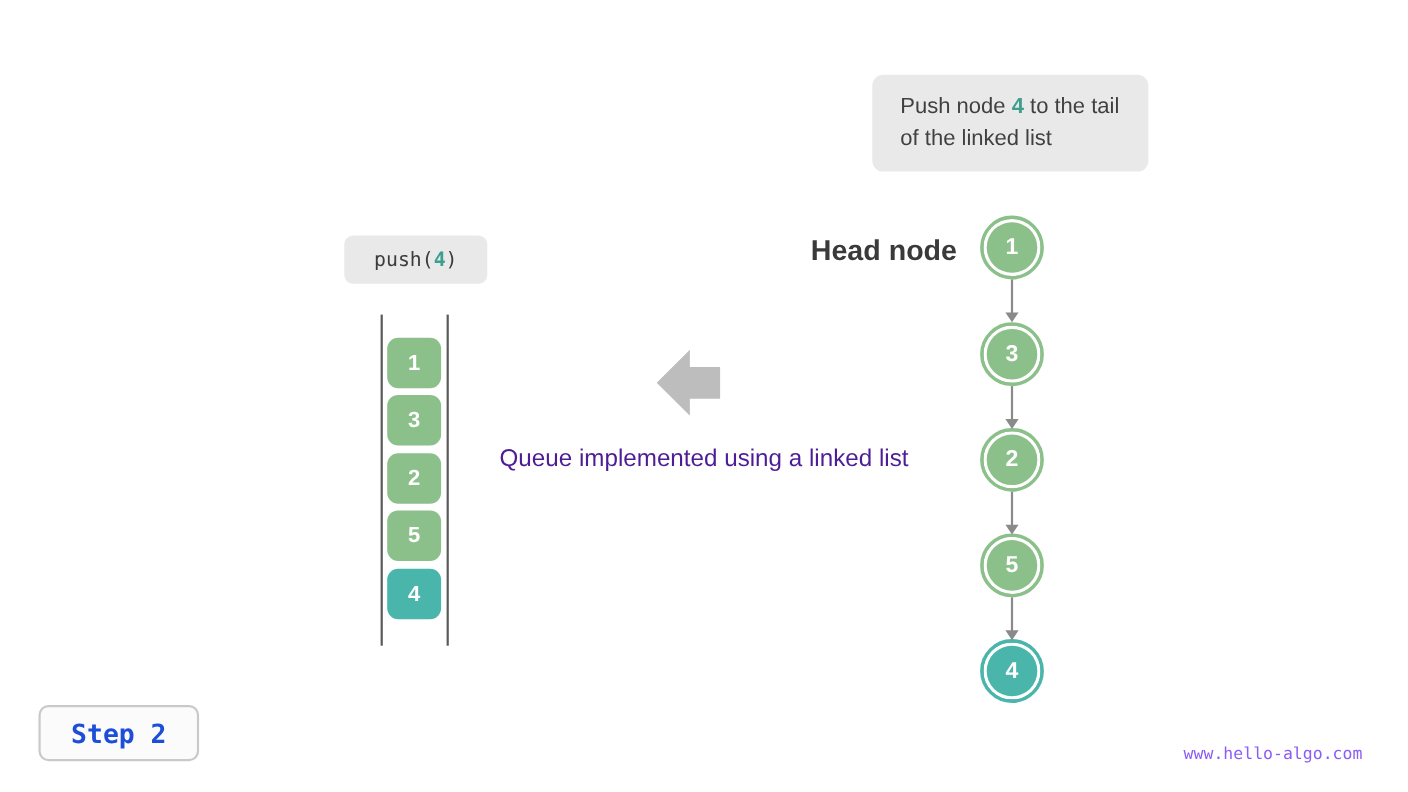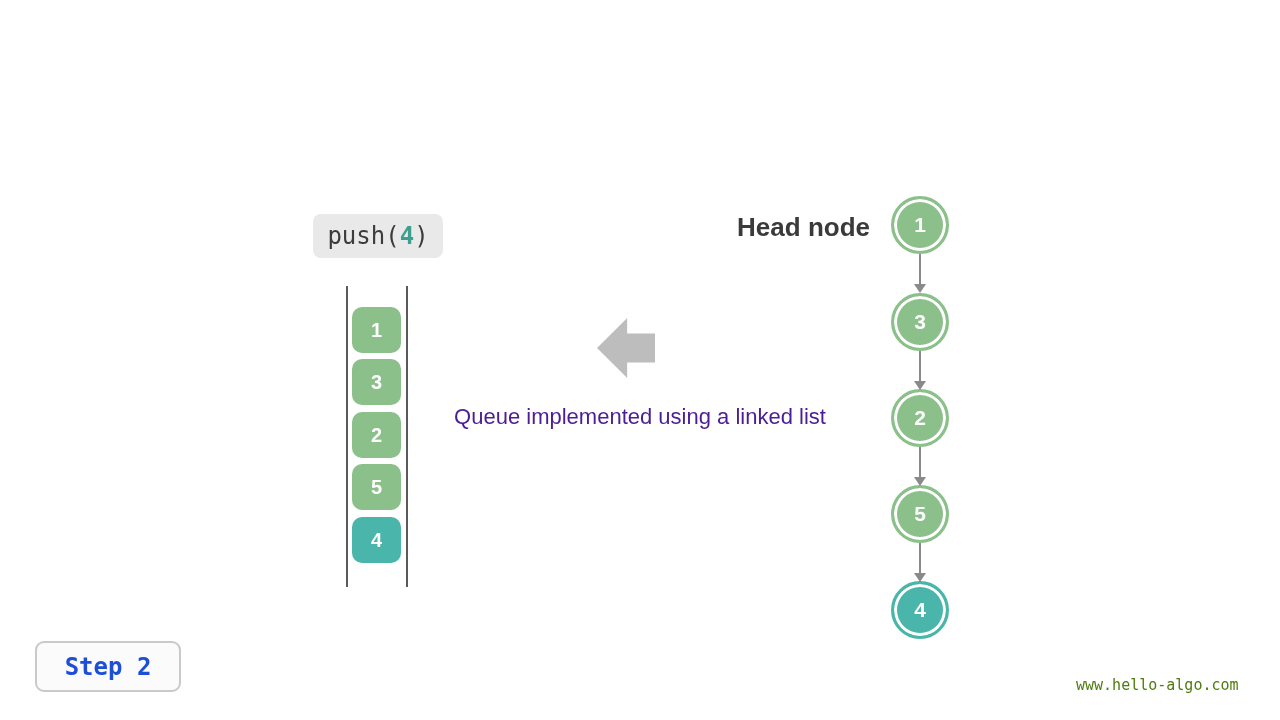--- a/index.html
+++ b/index.html
@@ -15,21 +15,21 @@
   }
   .callout-text{
     width:200px;font-size:20px;line-height:29px;color:#404040;text-align:left;
   }
   .hl{color:#3e9e8f;font-weight:700;}
   
   .op-chip{
     position:absolute;left:313px;top:214px;width:130px;height:44px;
     background:#e9e9e9;border-radius:8px;
     display:flex;align-items:center;justify-content:center;
-    font-family:"DejaVu Sans Mono",monospace;font-size:24px;color:#3c3c3c;
+    font-family:"DejaVu Sans Mono",monospace;font-size:18px;color:#3c3c3c;
   }
   .op-chip .hl{font-weight:700;}
   
   .rail{position:absolute;width:2px;background:#5a5a5a;top:286px;height:301px;}
   .rail-left{left:346px;}
   .rail-right{left:406px;}
   .cell{
     position:absolute;left:352px;width:49px;height:46px;border-radius:10px;
     display:flex;align-items:center;justify-content:center;
     color:#ffffff;font-size:20px;font-weight:700;
@@ -74,28 +74,31 @@
   
   .step-badge{
     position:absolute;left:35px;top:641px;width:146px;height:51px;box-sizing:border-box;
     border:2px solid #c9c9c9;border-radius:9px;background:#fbfbfb;
     display:flex;align-items:center;justify-content:center;
     font-family:"DejaVu Sans Mono",monospace;font-size:24px;font-weight:700;color:#1d4ed8;
   }
   
   .watermark{
     position:absolute;left:1076px;top:676px;
-    font-family:"DejaVu Sans Mono",monospace;font-size:15px;color:#4d7c0f;
+    font-family:"DejaVu Sans Mono",monospace;font-size:15px;color:#8b5cf6;
   }
 </style>
 </head>
 <body>
 
 <div class="canvas">
 
+  <div class="callout">
+    <div class="callout-text"><span>Push node </span><span class="hl">4</span><span> to the tail of the linked list</span></div>
+  </div>
 
   <div class="op-chip">
       <span>push(</span>
       <span class="hl">4</span>
       <span>)</span>
     </div>
 
   <div class="rail rail-left"></div>
   <div class="rail rail-right"></div>
 

